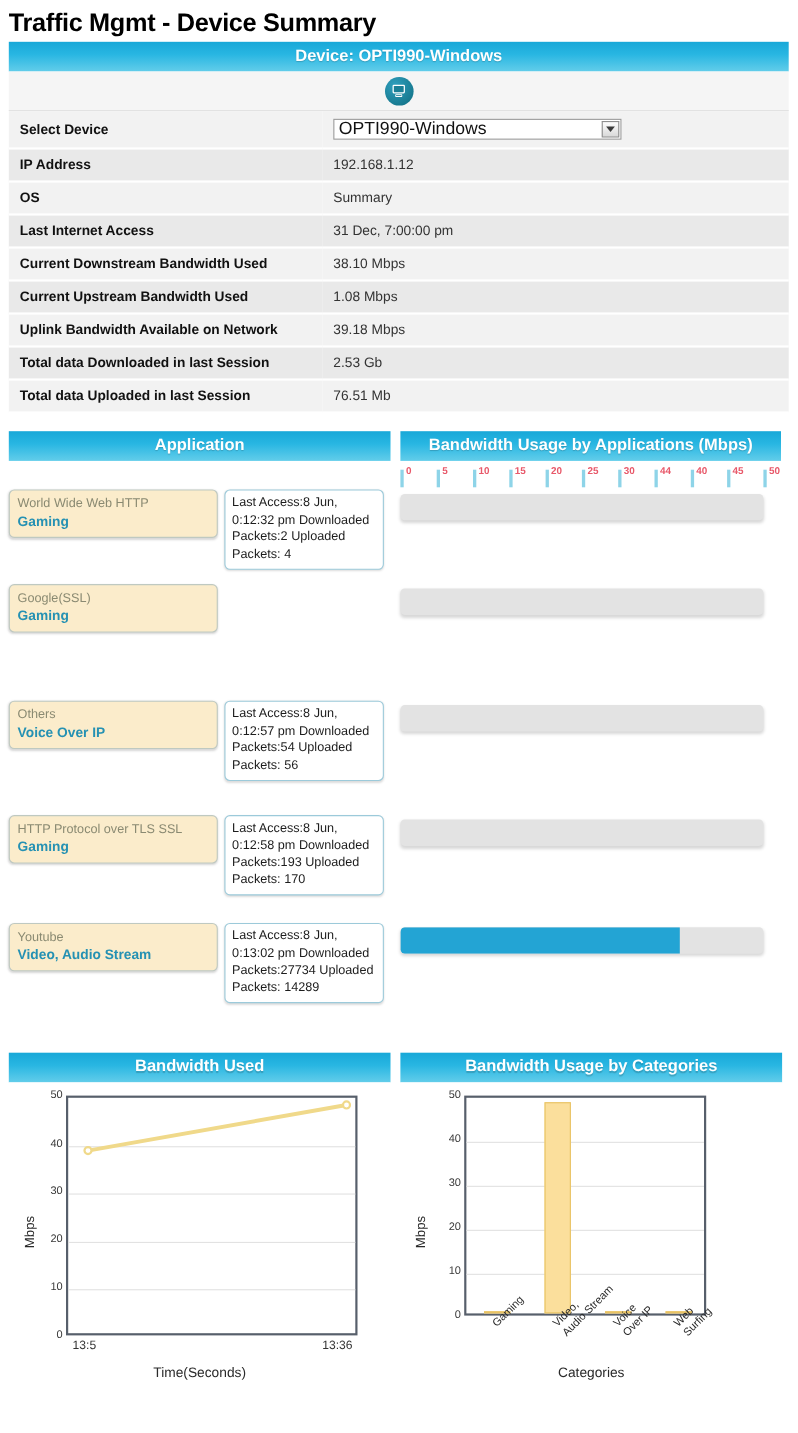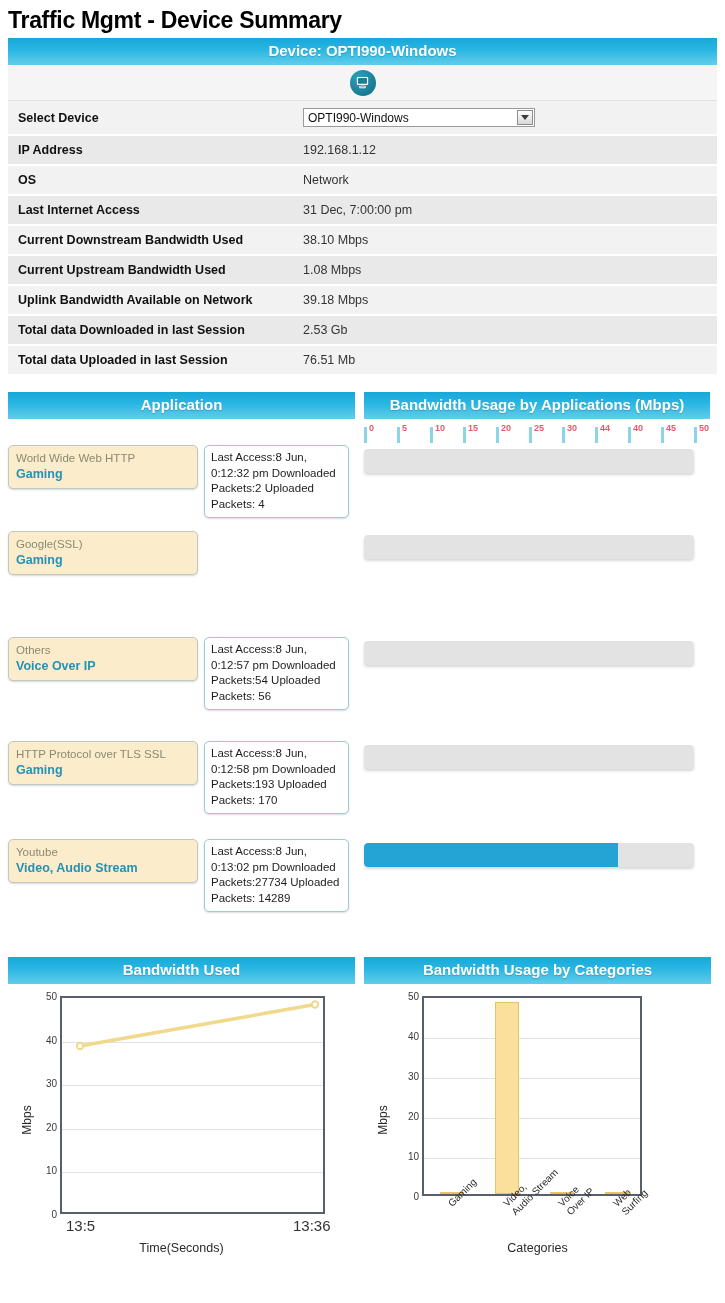--- a/index.html
+++ b/index.html
@@ -85,24 +85,24 @@
   .info-table tr:nth-child(even) { background: #e9e9e9; }
   .info-table td {
     padding: 7px 0 7px 10px;
     font-size: 12.5px;
     vertical-align: middle;
     border-bottom: 2px solid #ffffff;
   }
   .info-table td.lbl { width: 285px; font-weight: bold; color: #111; }
   .info-table td.val { color: #333; }
   .selectbox {
-    width: 232px; height: 19px;
+    width: 262px; height: 19px;
     border: 1px solid #9a9a9a;
     background: #ffffff;
-    font-size: 12px;
+    font-size: 16px;
     font-family: "Liberation Sans", sans-serif;
     color: #111;
     display: inline-flex;
     align-items: center;
     position: relative;
     padding-left: 4px;
     cursor: pointer;
   }
   .selectbox .arrowbtn {
     position: absolute; right: 1px; top: 1px;
@@ -246,21 +246,21 @@
     background: #ffffff;
   }
   .gridline {
     position: absolute;
     left: 0; right: 0;
     height: 1px;
     background: #e2e2e2;
   }
   .xtick-lbl {
     position: absolute;
-    font-size: 15px;
+    font-size: 11px;
     color: #333;
   }
   .rot-lbl {
     position: absolute;
     font-size: 10px;
     color: #2a2a2a;
     transform: rotate(-45deg);
     transform-origin: left top;
     white-space: nowrap;
     line-height: 12px;
@@ -306,21 +306,21 @@
                 </span>
             </span>
           </td>
         </tr>
         <tr>
           <td class="lbl">IP Address</td>
           <td class="val">192.168.1.12</td>
         </tr>
         <tr>
           <td class="lbl">OS</td>
-          <td class="val">Network</td>
+          <td class="val">Summary</td>
         </tr>
         <tr>
           <td class="lbl">Last Internet Access</td>
           <td class="val">31 Dec, 7:00:00 pm</td>
         </tr>
         <tr>
           <td class="lbl">Current Downstream Bandwidth Used</td>
           <td class="val">38.10 Mbps</td>
         </tr>
         <tr>

